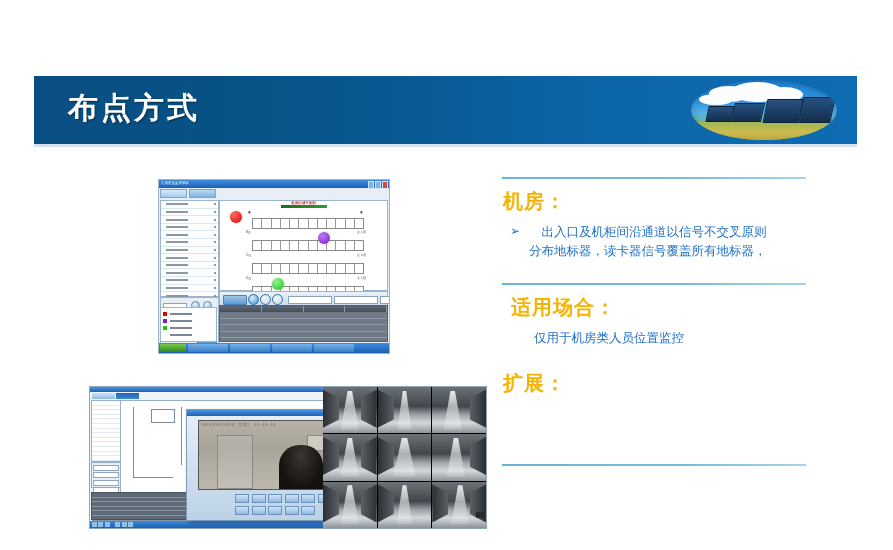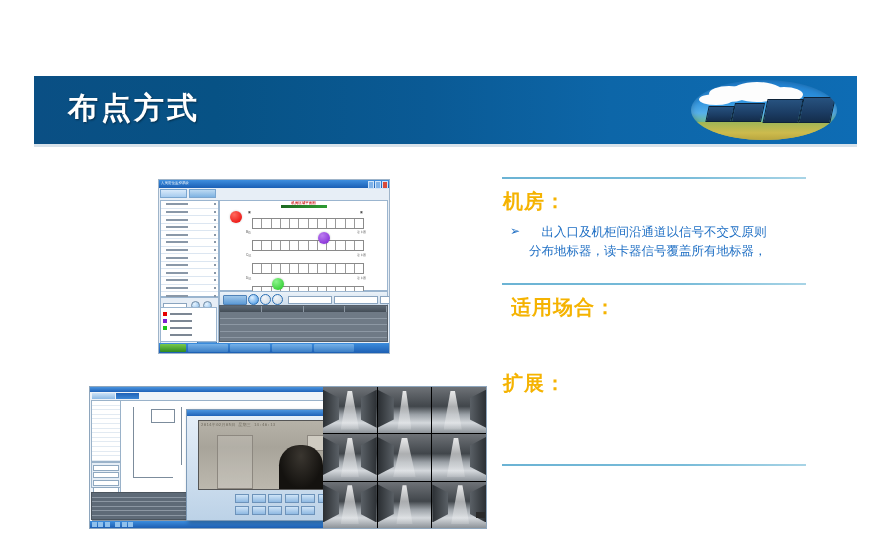--- a/index.html
+++ b/index.html
@@ -202,20 +202,21 @@
     <span class="bullet-mark">➢</span>
     <span style="position:relative;text-align:right;">
       <span class="body-text" style="position:static;display:block;">出入口及机柜间沿通道以信号不交叉原则</span>
       <span class="body-text" style="position:static;display:block;">分布地标器，读卡器信号覆盖所有地标器，</span>
     </span>
   </div>
 
   <div class="rule" style="left:502px;top:283px;width:304px;"></div>
 
   <div class="sec-head" style="left:511px;top:294px;">适用场合：</div>
+  <div class="body-text" style="left:534px;top:328px;">仅用于机房类人员位置监控</div>
 
   <div class="sec-head" style="left:503px;top:370px;">扩展：</div>
 
   <div class="rule" style="left:502px;top:464px;width:304px;"></div>
 
   <div class="shot1">
     <div class="s1-titlebar">
       <span style="font-size:3.5px;">人员定位监控系统</span>
       <span class="s1-winbtns">
           <i></i>

